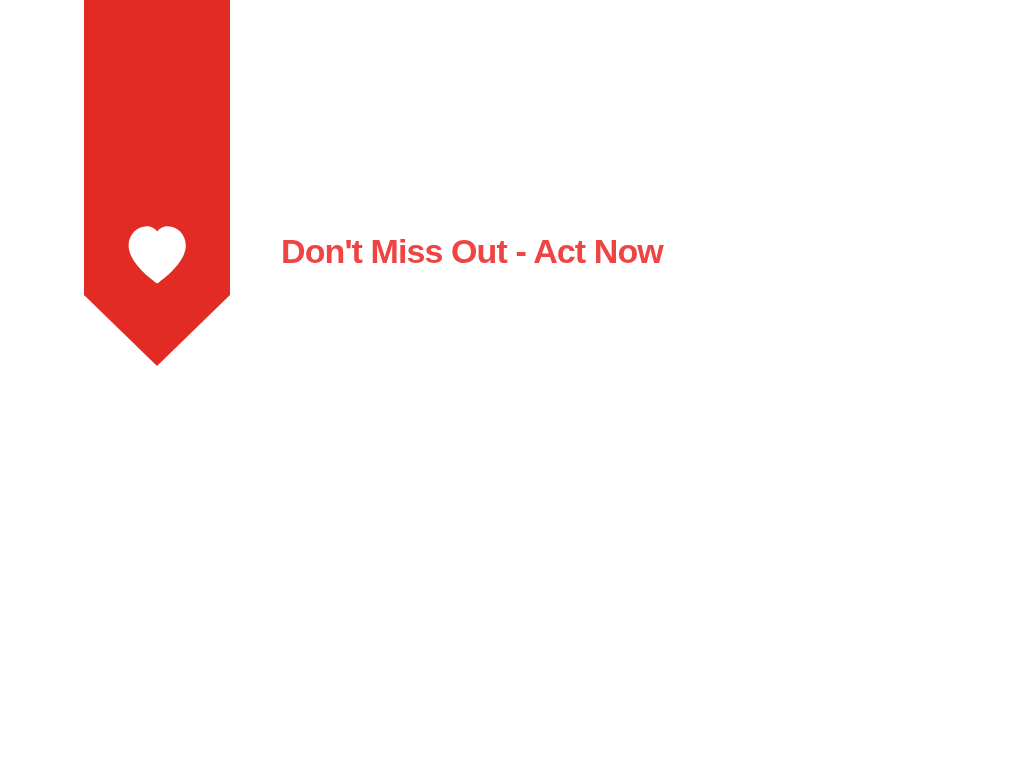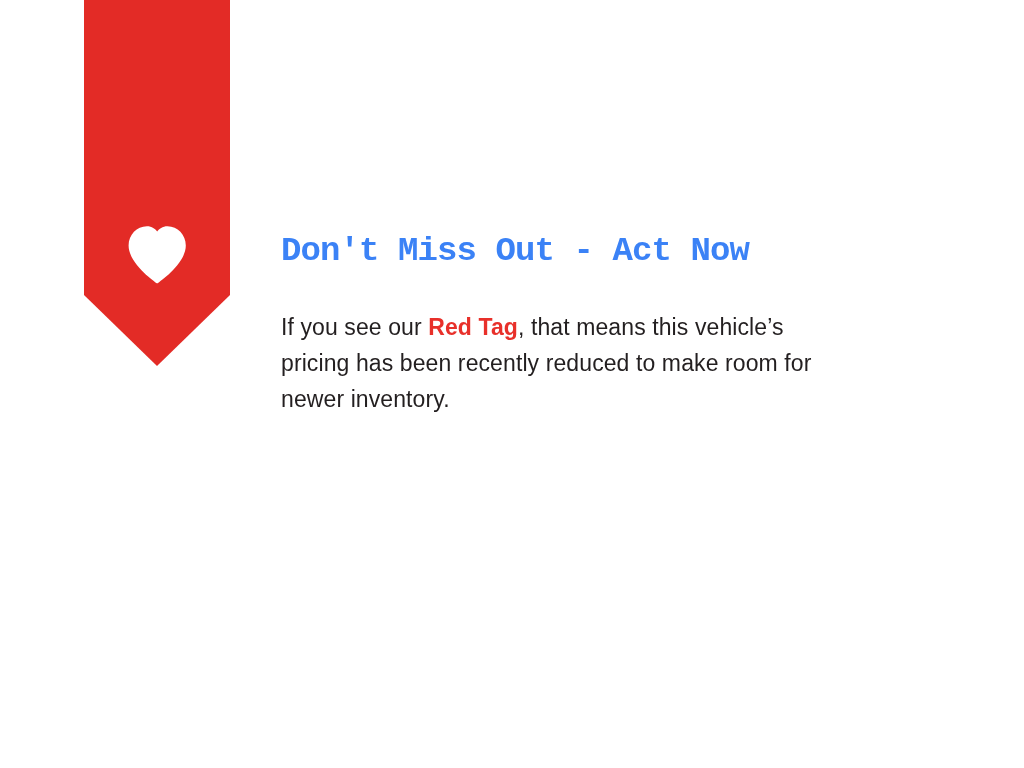--- a/index.html
+++ b/index.html
@@ -53,26 +53,26 @@
     font-size: 67px;
     font-weight: 700;
     line-height: 1.02;
     letter-spacing: -1.6px;
     color: #1c1c1c;
     white-space: nowrap;
   }
 
   .promo-subheadline {
     margin: 16px 0 0 0;
-    font-family: Liberation Mono, monospace;
+    font-family: Liberation Sans, sans-serif;
     font-size: 34px;
     font-weight: 700;
     line-height: 1.05;
     letter-spacing: -0.9px;
-    color: #3b82f6;
+    color: #ef4444;
     white-space: nowrap;
   }
 
   .promo-body {
     margin: 39px 0 0 0;
     font-family: "Liberation Sans", sans-serif;
     font-size: 23px;
     font-weight: 400;
     line-height: 36px;
     letter-spacing: 0.1px;
@@ -100,18 +100,15 @@
                C75.2,228.9 78.4,226.3 83.5,226.3
                C93.6,226.3 101.8,234.8 101.8,245.6
                C101.8,264.6 73.2,283.5 73.2,283.5 Z" fill="#ffffff"></path>
     </svg>
   </div>
 
   <div class="promo-text">
 
     <h2 class="promo-subheadline">Don't Miss Out - Act Now</h2>
 
-    <p class="promo-body">
-      <span>If you see our </span><span class="highlight">Red Tag</span><span>, that means this vehicle’s pricing has been recently reduced to make room for newer inventory.</span>
-    </p>
   </div>
 
 </div>
 
 </body></html>

